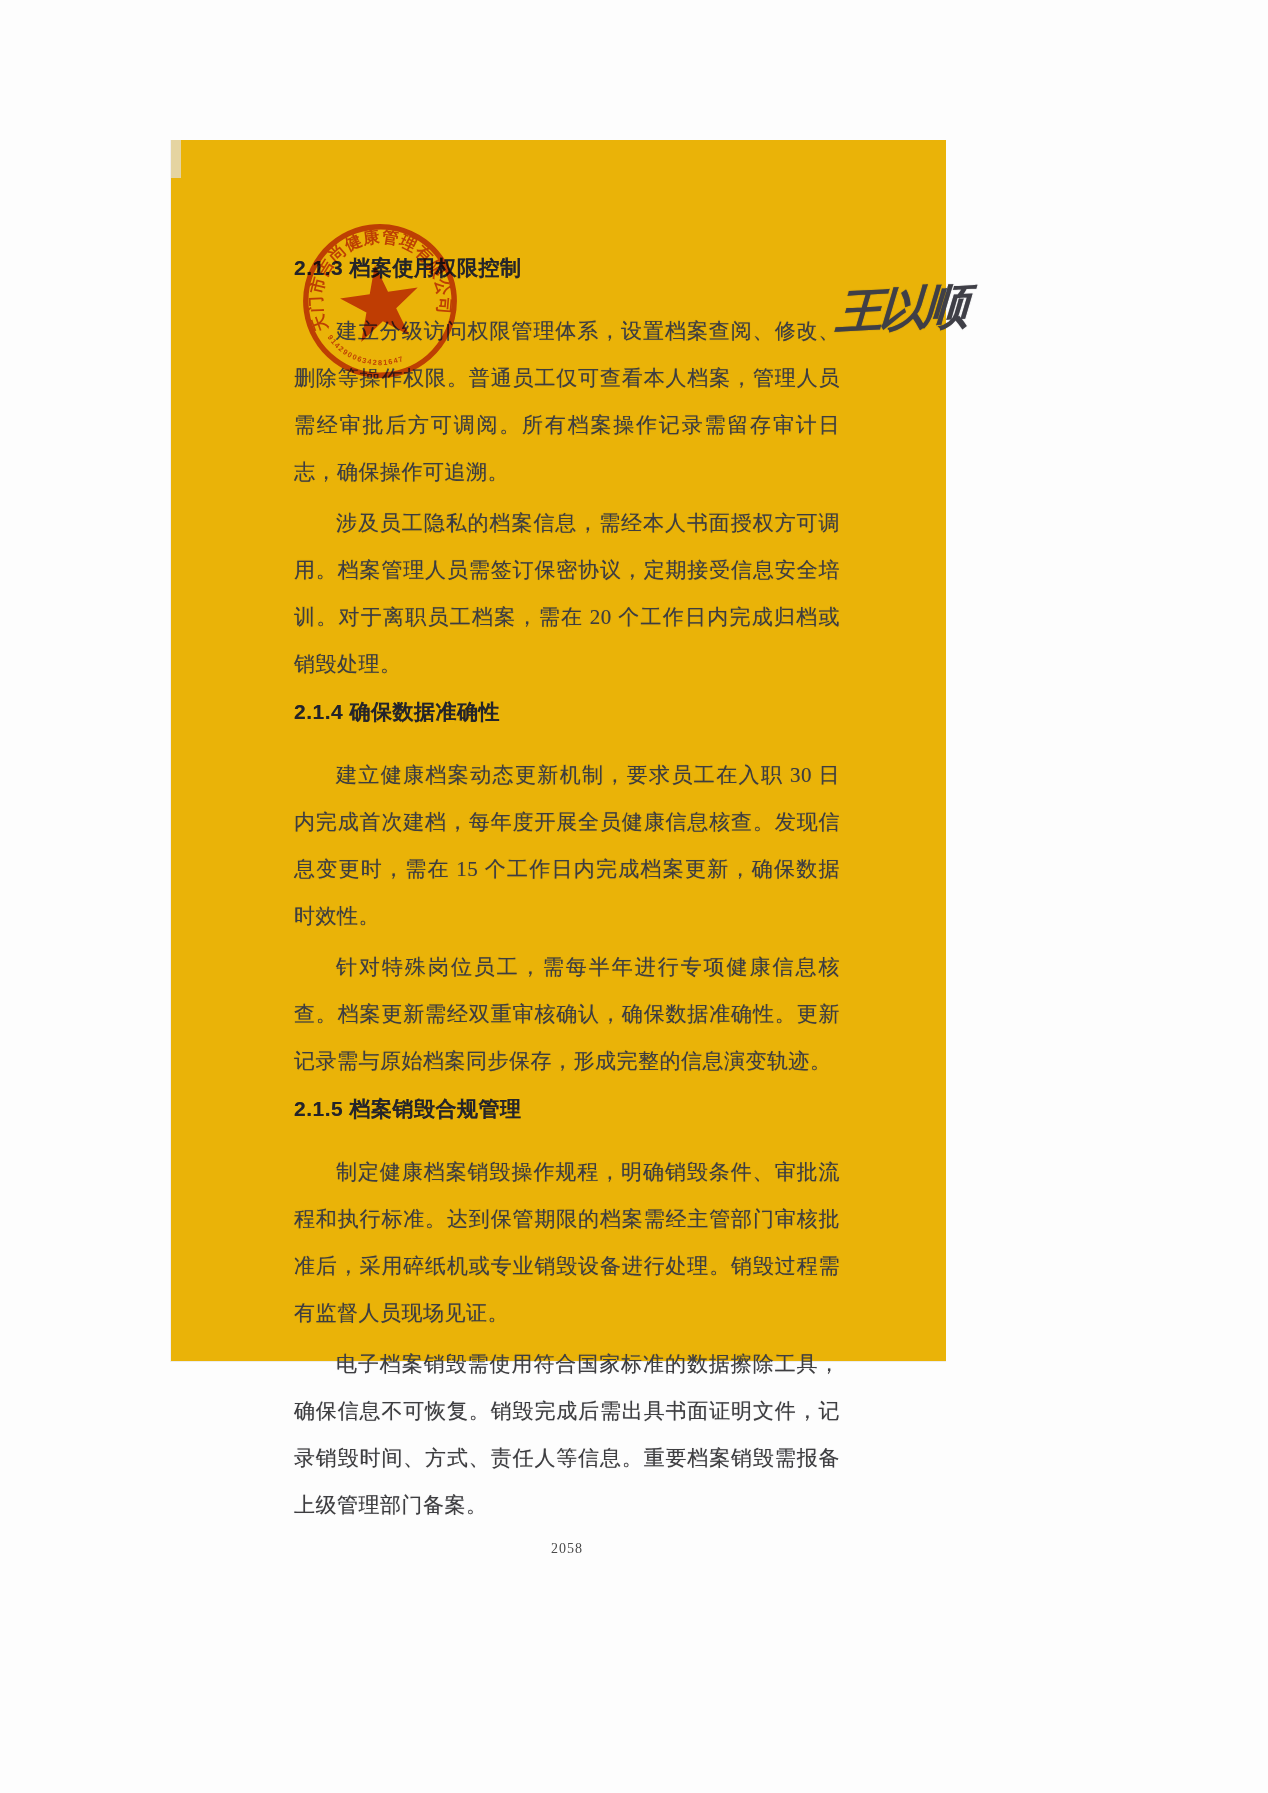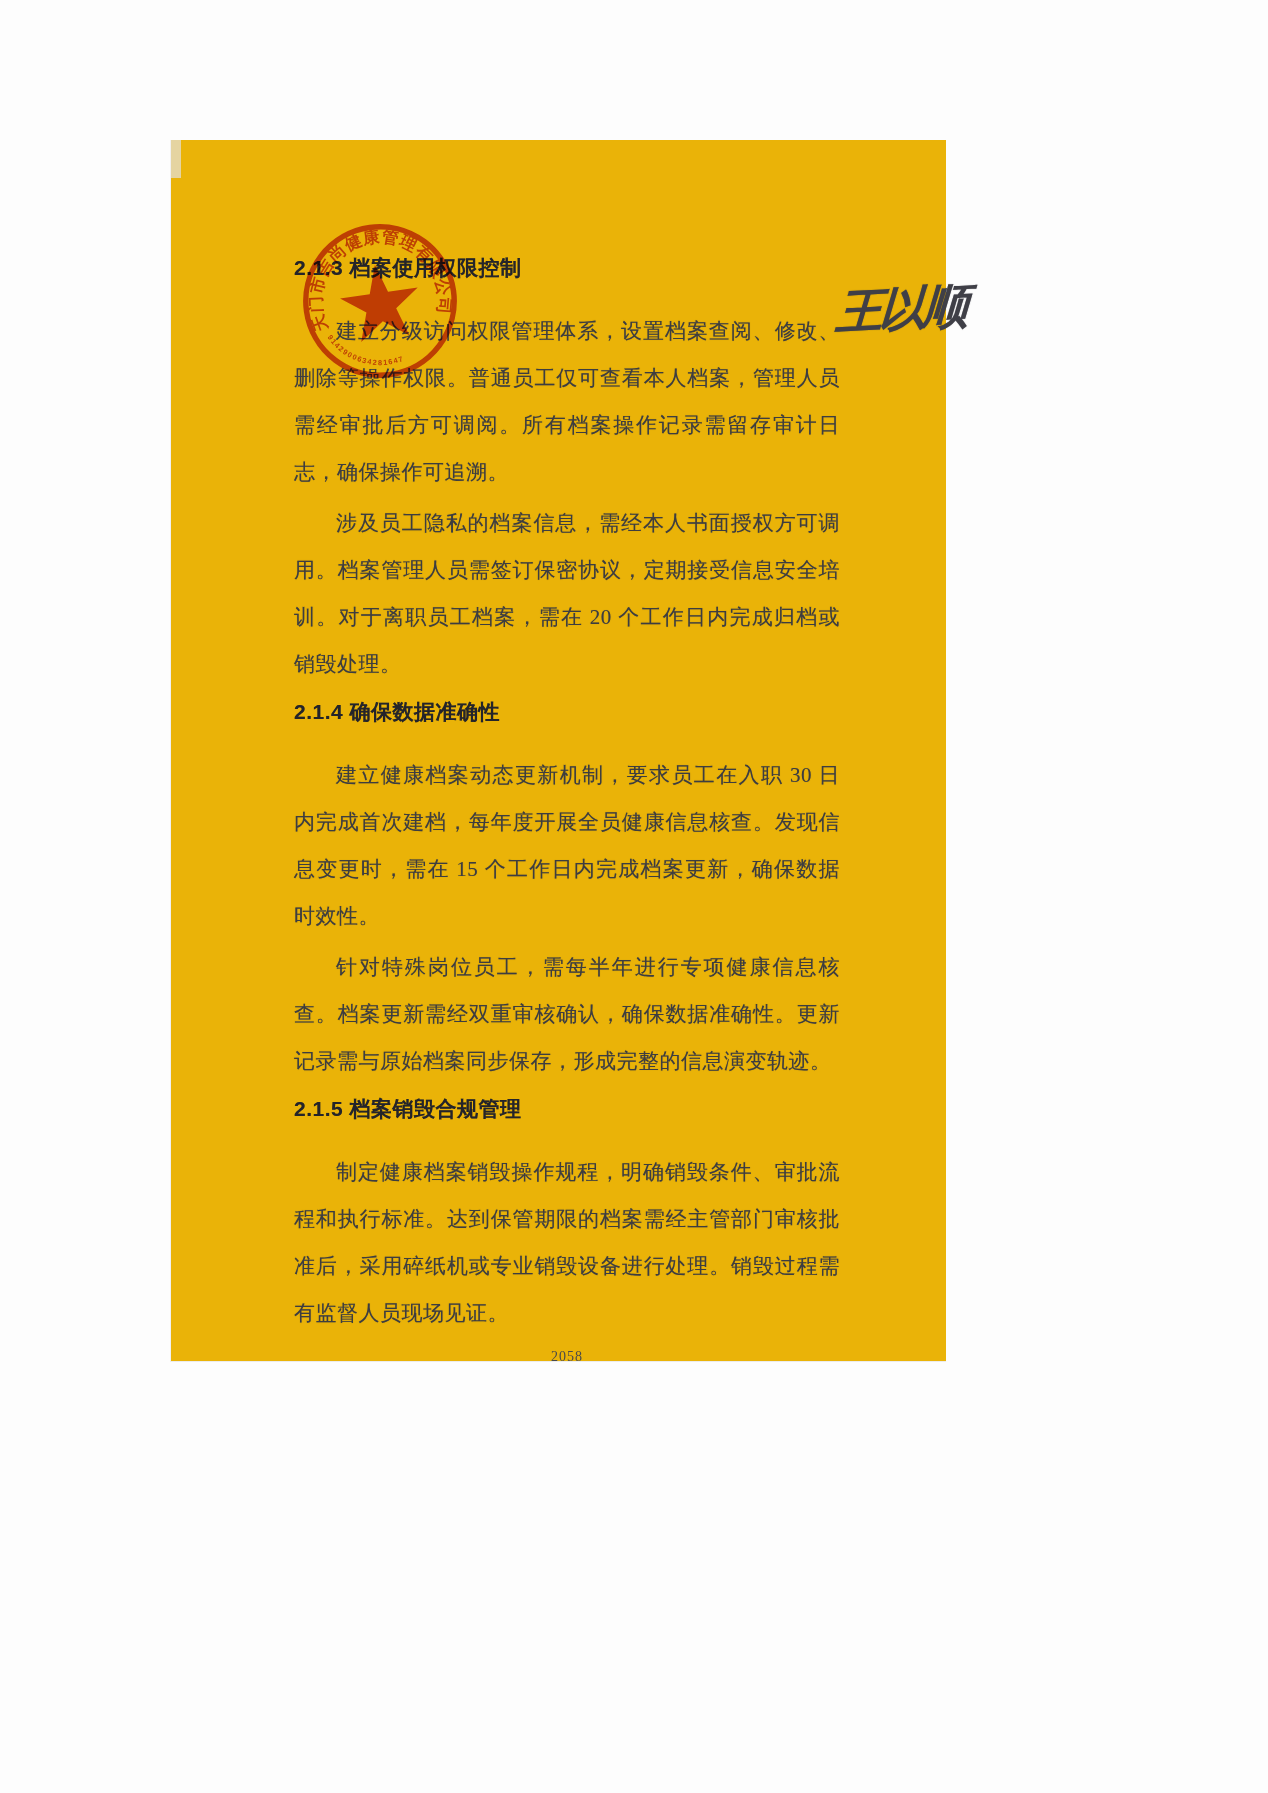--- a/index.html
+++ b/index.html
@@ -77,20 +77,21 @@
     <div class="sec">2.1.3 档案使用权限控制</div>
     <p class="body-p">建立分级访问权限管理体系，设置档案查阅、修改、删除等操作权限。普通员工仅可查看本人档案，管理人员需经审批后方可调阅。所有档案操作记录需留存审计日志，确保操作可追溯。</p>
     <p class="body-p">涉及员工隐私的档案信息，需经本人书面授权方可调用。档案管理人员需签订保密协议，定期接受信息安全培训。对于离职员工档案，需在 20 个工作日内完成归档或销毁处理。</p>
 
     <div class="sec">2.1.4 确保数据准确性</div>
     <p class="body-p">建立健康档案动态更新机制，要求员工在入职 30 日内完成首次建档，每年度开展全员健康信息核查。发现信息变更时，需在 15 个工作日内完成档案更新，确保数据时效性。</p>
     <p class="body-p">针对特殊岗位员工，需每半年进行专项健康信息核查。档案更新需经双重审核确认，确保数据准确性。更新记录需与原始档案同步保存，形成完整的信息演变轨迹。</p>
 
     <div class="sec">2.1.5 档案销毁合规管理</div>
     <p class="body-p">制定健康档案销毁操作规程，明确销毁条件、审批流程和执行标准。达到保管期限的档案需经主管部门审核批准后，采用碎纸机或专业销毁设备进行处理。销毁过程需有监督人员现场见证。</p>
+    <p class="body-p">电子档案销毁需使用符合国家标准的数据擦除工具，确保信息不可恢复。销毁完成后需出具书面证明文件，记录销毁时间、方式、责任人等信息。重要档案销毁需报备上级管理部门备案。</p>
 
     <div class="page-number">2058</div>
   </div>
 </div>
 
 <svg class="stamp" viewBox="0 0 190 190">
   <circle cx="95" cy="95" r="81" fill="none" stroke="#c8423a" stroke-width="6"></circle>
   <polygon points="95,55 105.1,86.1 137.8,86.1 111.4,105.3 121.5,136.4 95,117.2 68.5,136.4 78.6,105.3 52.2,86.1 84.9,86.1" fill="#ca3e36"></polygon>
   <path id="seal-arc-top" d="M 34.9,116.9 A 64,64 0 1 1 155.1,116.9" fill="none"></path>
   <path id="seal-arc-bottom" d="M 29.2,118.9 A 70,70 0 0 0 160.8,118.9" fill="none"></path>

